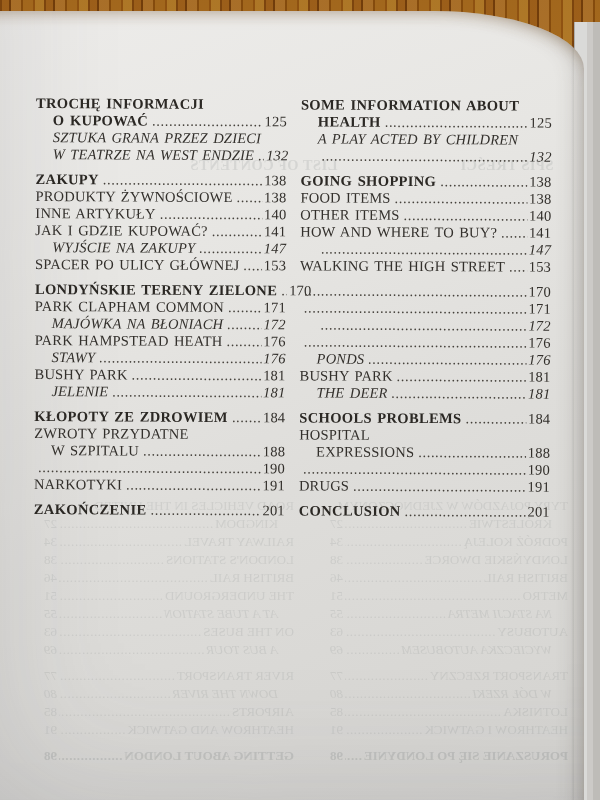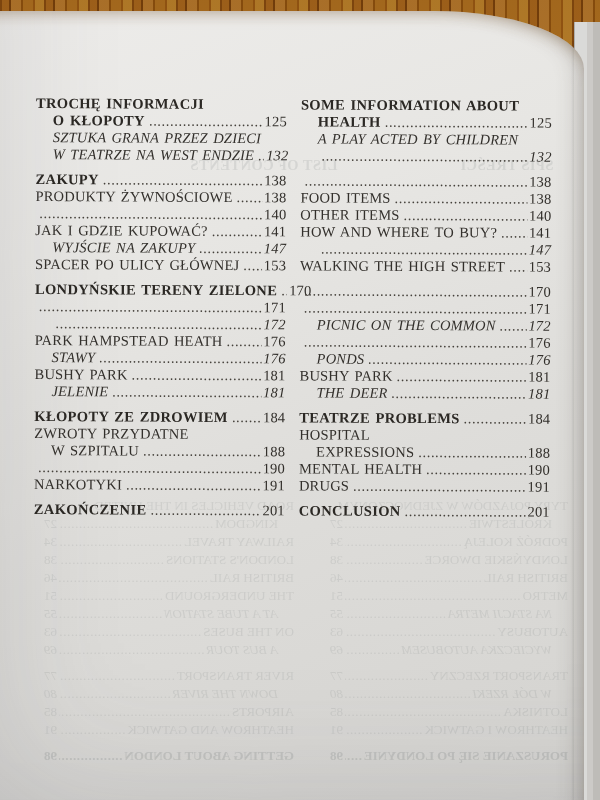--- a/index.html
+++ b/index.html
@@ -222,21 +222,21 @@
       </div>
 
     <div id="content">
       <div id="cols">
         <div class="col">
             <div class="entry b">
               <div class="trow">
                 <span class="t">TROCHĘ INFORMACJI</span>
               </div>
               <div class="trow ind">
-                <span class="t">O KŁOPOTY</span>
+                <span class="t">O KUPOWAĆ</span>
                 <span class="lead"></span>
                 <span class="pg">125</span>
               </div>
             </div>
             <div class="entry i">
               <div class="trow ind">
                 <span class="t">SZTUKA GRANA PRZEZ DZIECI</span>
               </div>
               <div class="trow ind">
                 <span class="t">W TEATRZE NA WEST ENDZIE</span>
@@ -253,20 +253,21 @@
             </div>
             <div class="entry r">
               <div class="trow">
                 <span class="t">PRODUKTY ŻYWNOŚCIOWE</span>
                 <span class="lead"></span>
                 <span class="pg">138</span>
               </div>
             </div>
             <div class="entry r">
               <div class="trow">
+                <span class="t">INNE ARTYKUŁY</span>
                 <span class="lead"></span>
                 <span class="pg">140</span>
               </div>
             </div>
             <div class="entry r">
               <div class="trow">
                 <span class="t">JAK I GDZIE KUPOWAĆ?</span>
                 <span class="lead"></span>
                 <span class="pg">141</span>
               </div>
@@ -287,26 +288,28 @@
             </div>
             <div class="entry b gap">
               <div class="trow">
                 <span class="t">LONDYŃSKIE TERENY ZIELONE</span>
                 <span class="lead"></span>
                 <span class="pg">170</span>
               </div>
             </div>
             <div class="entry r">
               <div class="trow">
+                <span class="t">PARK CLAPHAM COMMON</span>
                 <span class="lead"></span>
                 <span class="pg">171</span>
               </div>
             </div>
             <div class="entry i">
               <div class="trow ind">
+                <span class="t">MAJÓWKA NA BŁONIACH</span>
                 <span class="lead"></span>
                 <span class="pg">172</span>
               </div>
             </div>
             <div class="entry r">
               <div class="trow">
                 <span class="t">PARK HAMPSTEAD HEATH</span>
                 <span class="lead"></span>
                 <span class="pg">176</span>
               </div>
@@ -385,20 +388,21 @@
               <div class="trow ind">
                 <span class="t">A PLAY ACTED BY CHILDREN</span>
               </div>
               <div class="trow ind">
                 <span class="lead"></span>
                 <span class="pg">132</span>
               </div>
             </div>
             <div class="entry b gap">
               <div class="trow">
+                <span class="t">GOING SHOPPING</span>
                 <span class="lead"></span>
                 <span class="pg">138</span>
               </div>
             </div>
             <div class="entry r">
               <div class="trow">
                 <span class="t">FOOD ITEMS</span>
                 <span class="lead"></span>
                 <span class="pg">138</span>
               </div>
@@ -437,21 +441,20 @@
               </div>
             </div>
             <div class="entry r">
               <div class="trow">
                 <span class="lead"></span>
                 <span class="pg">171</span>
               </div>
             </div>
             <div class="entry i">
               <div class="trow ind">
-                <span class="t">PICNIC ON THE COMMON</span>
                 <span class="lead"></span>
                 <span class="pg">172</span>
               </div>
             </div>
             <div class="entry r">
               <div class="trow">
                 <span class="lead"></span>
                 <span class="pg">176</span>
               </div>
             </div>
@@ -471,38 +474,37 @@
             </div>
             <div class="entry i">
               <div class="trow ind">
                 <span class="t">THE DEER</span>
                 <span class="lead"></span>
                 <span class="pg">181</span>
               </div>
             </div>
             <div class="entry b gap">
               <div class="trow">
-                <span class="t">TEATRZE PROBLEMS</span>
+                <span class="t">SCHOOLS PROBLEMS</span>
                 <span class="lead"></span>
                 <span class="pg">184</span>
               </div>
             </div>
             <div class="entry r">
               <div class="trow">
                 <span class="t">HOSPITAL</span>
               </div>
               <div class="trow ind">
                 <span class="t">EXPRESSIONS</span>
                 <span class="lead"></span>
                 <span class="pg">188</span>
               </div>
             </div>
             <div class="entry r">
               <div class="trow">
-                <span class="t">MENTAL HEALTH</span>
                 <span class="lead"></span>
                 <span class="pg">190</span>
               </div>
             </div>
             <div class="entry r">
               <div class="trow">
                 <span class="t">DRUGS</span>
                 <span class="lead"></span>
                 <span class="pg">191</span>
               </div>

